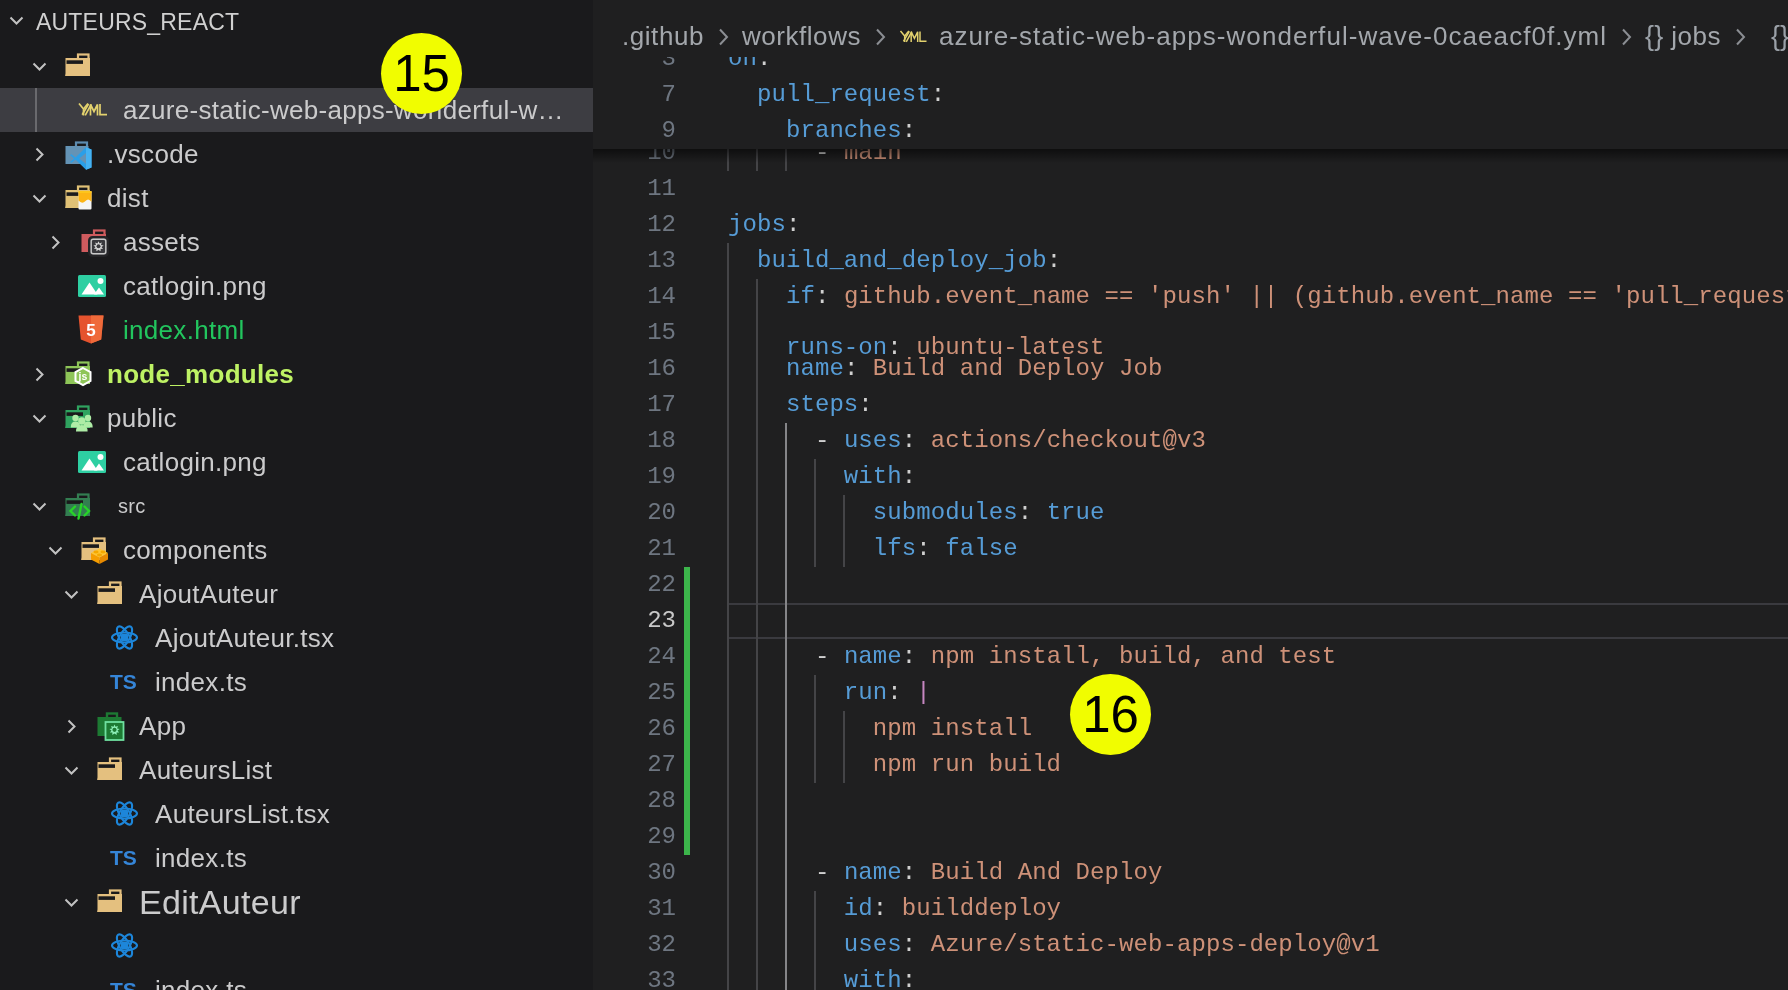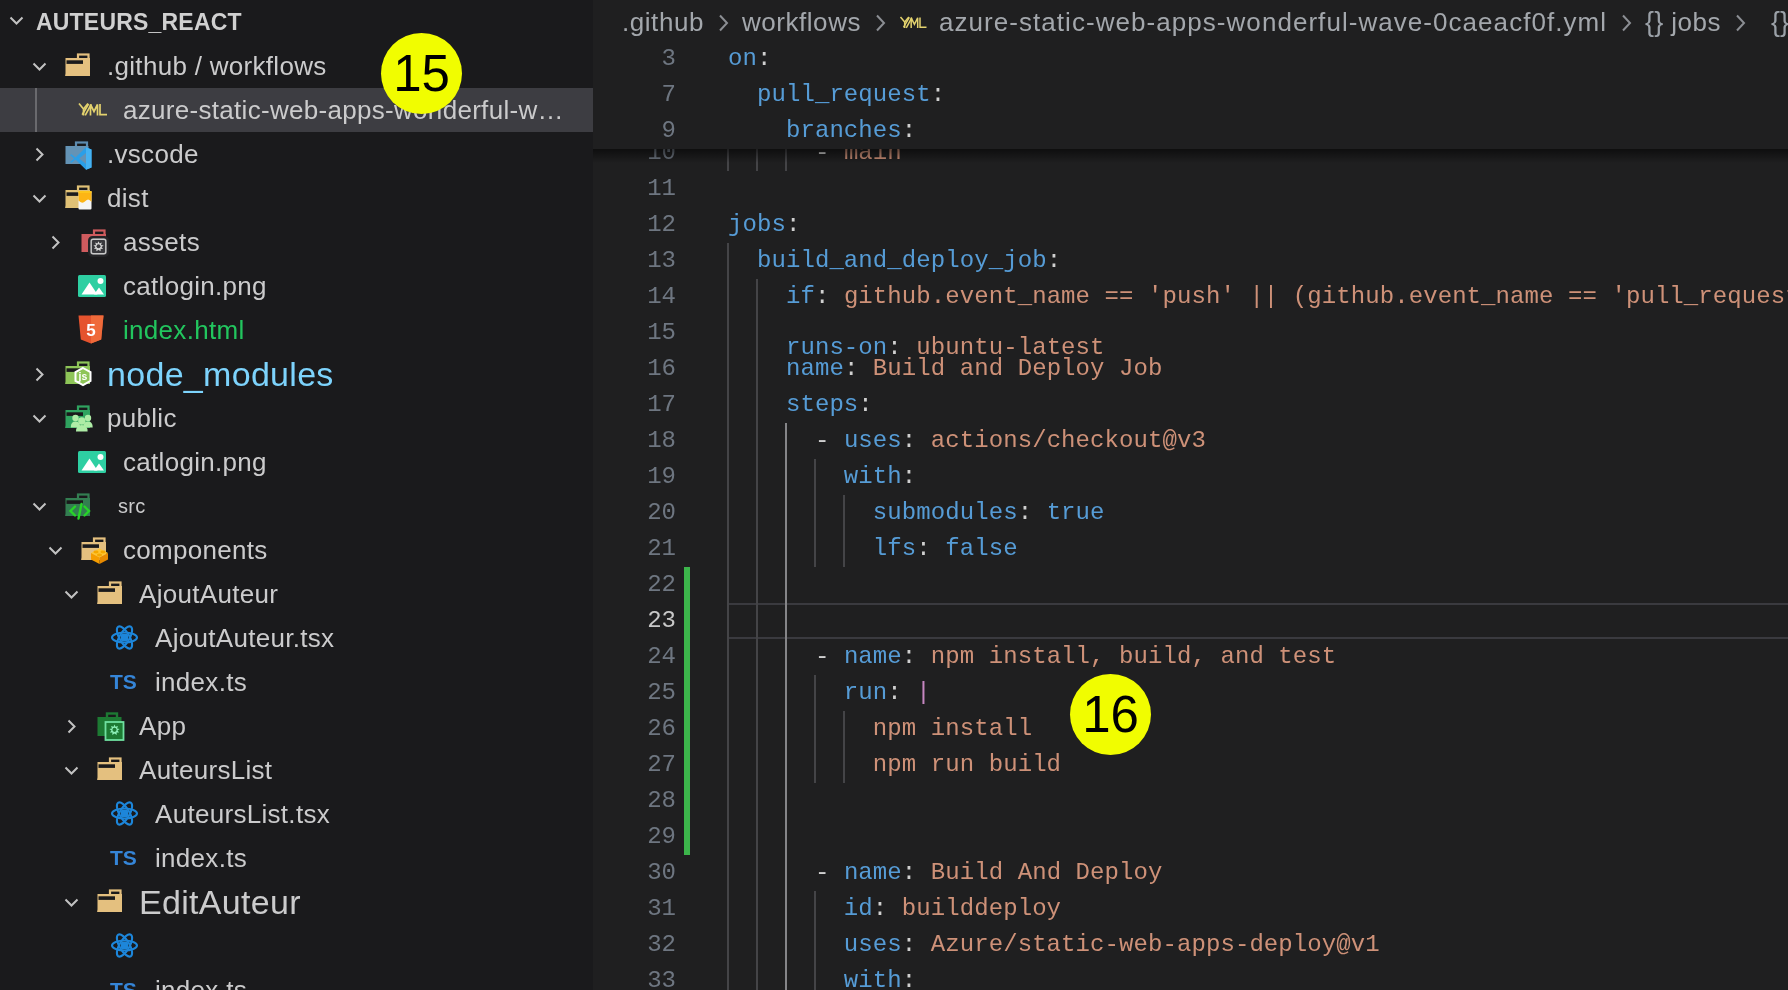--- a/index.html
+++ b/index.html
@@ -73,21 +73,21 @@
 <div style="position:absolute;left:593px;right:0;top:41px;height:108px;background:#1f1f20;z-index:5">
   <div class="ln" style="top:0;left:0">3</div>
       <div class="ct" style="top:0;left:135px"><i style="color:#569cd6">on</i><i style="color:#d0d0d0">:</i></div>
   <div class="ln" style="top:36px;left:0">7</div>
       <div class="ct" style="top:36px;left:135px">  <i style="color:#569cd6">pull_request</i><i style="color:#d0d0d0">:</i></div>
   <div class="ln" style="top:72px;left:0">9</div>
       <div class="ct" style="top:72px;left:135px">    <i style="color:#569cd6">branches</i><i style="color:#d0d0d0">:</i></div>
 </div>
 <div style="position:absolute;left:593px;right:0;top:149px;height:14px;background:linear-gradient(rgba(0,0,0,.55),rgba(0,0,0,0));z-index:5"></div>
 
-<div style="position:absolute;left:593px;right:0;top:2px;height:41px;display:flex;align-items:center;padding-left:29px;color:#a3a7ac;font-size:26px;letter-spacing:.55px;white-space:nowrap;overflow:hidden;z-index:6;background:#1f1f20">
+<div style="position:absolute;left:593px;right:0;top:16px;height:41px;display:flex;align-items:center;padding-left:29px;color:#a3a7ac;font-size:26px;letter-spacing:.55px;white-space:nowrap;overflow:hidden;z-index:6;background:#1f1f20">
  <span>.github</span>
       <svg width="38" height="20" viewBox="0 0 38 20" style="flex:none">
         <path d="M16 2.5 L23 10 L16 17.5" fill="none" stroke="#8b8e93" stroke-width="2"></path>
       </svg>
       <span>workflows</span>
       <svg width="38" height="20" viewBox="0 0 38 20" style="flex:none">
         <path d="M16 2.5 L23 10 L16 17.5" fill="none" stroke="#8b8e93" stroke-width="2"></path>
       </svg>
       <svg width="29" height="13" viewBox="0 0 30 14" style="flex:none;margin:0 11px 0 0">
         <g fill="none" stroke="#e3d26e" stroke-width="1.6">
@@ -106,31 +106,30 @@
       <span style="margin-left:8px">jobs</span>
       <svg width="38" height="20" viewBox="0 0 38 20" style="flex:none">
         <path d="M16 2.5 L23 10 L16 17.5" fill="none" stroke="#8b8e93" stroke-width="2"></path>
       </svg>
       <span class="sym" style="margin-left:12px">{}</span>
 </div>
 <div id="side">
       <div style="position:absolute;left:7px;top:11px;width:19px;height:19px"><svg width="19" height="19" viewBox="0 0 19 19">
           <path d="M3.5 6.5 L9.5 12.5 L15.5 6.5" fill="none" stroke="#c2c2c2" stroke-width="2"></path>
         </svg></div>
-      <div style="position:absolute;left:36px;top:0;height:44px;line-height:44px;font-size:23px;font-weight:bold;letter-spacing:.2px;color:#d0d0d0">AUTEURS_REACT</div>
+      <div style="position:absolute;left:36px;top:0;height:44px;line-height:44px;font-size:23px;font-weight:normal;letter-spacing:.2px;color:#d0d0d0">AUTEURS_REACT</div>
       <div style="position:absolute;left:30px;top:57px;width:19px;height:19px"><svg width="19" height="19" viewBox="0 0 19 19">
           <path d="M3.5 6.5 L9.5 12.5 L15.5 6.5" fill="none" stroke="#c2c2c2" stroke-width="2"></path>
         </svg></div>
       <div style="position:absolute;left:62px;top:50px;width:32px;height:32px"><svg width="32" height="32" viewBox="0 0 32 32">
           <rect x="16" y="4.5" width="10.5" height="6.5" fill="none" stroke="#e4c07f" stroke-width="2.2"></rect>
 <path d="M3.5 8 L28 8 L28 26 L3.5 26 Z" fill="#e4c07f"></path>
 <rect x="4.5" y="10.3" width="16.5" height="3.6" fill="#1a1a1c"></rect>
 <path d="M7 13.9 L27.9 13.9 L27.9 26 L3.2 26 Z" fill="#e4c07f"></path>
         </svg></div>
-      <div style="position:absolute;left:107px;top:44px;height:44px;line-height:44px;font-size:26px;letter-spacing:.3px;font-weight:normal;color:#cbcbcc;white-space:nowrap">.github / workflows</div>
       <div style="position:absolute;left:0;right:0;top:88px;height:44px;background:#3d3d42"></div>
       <div style="position:absolute;left:35px;width:1.5px;top:88px;height:44px;background:#6a6a6e"></div>
       <div style="position:absolute;left:78px;top:102px;width:30px;height:15px"><svg width="30" height="15" viewBox="0 0 30 14">
           <g fill="none" stroke="#e3d26e" stroke-width="1.7">
             <path d="M1 1 L5.5 6.5 L5.5 13"></path>
             <path d="M10 1 L5.5 6.5"></path>
             <path d="M4.2 12.2 L10.5 1.5 M7.2 12.8 L13.2 1.8"></path>
             <path d="M12.5 13 L12.5 2 L16 9 L19.5 2 L19.5 13"></path>
             <path d="M22 1.5 L22 12.2 L29 12.2"></path>
           </g>
@@ -199,21 +198,21 @@
       <div style="position:absolute;left:62px;top:358px;width:32px;height:32px"><svg width="32" height="32" viewBox="0 0 32 32">
           <rect x="16" y="4.5" width="10.5" height="6.5" fill="none" stroke="#8ec558" stroke-width="2.2"></rect>
 <path d="M3.5 8 L28 8 L28 26 L3.5 26 Z" fill="#8ec558"></path>
 <rect x="4.5" y="10.3" width="16.5" height="3.6" fill="#1a1a1c"></rect>
 <path d="M7 13.9 L27.9 13.9 L27.9 26 L3.2 26 Z" fill="#8ec558"></path>
           <g>
             <path d="M21 10 L28.5 14.2 L28.5 22.8 L21 27 L13.5 22.8 L13.5 14.2 Z" fill="#8ec558" stroke="#ffffff" stroke-width="2"></path>
 <text x="21" y="22.2" font-family="Liberation Sans" font-size="10.5" font-weight="bold" fill="#ffffff" text-anchor="middle">js</text>
           </g>
         </svg></div>
-      <div style="position:absolute;left:107px;top:352px;height:44px;line-height:44px;font-size:34px;letter-spacing:.3px;font-weight:normal;color:#7dd3fc;white-space:nowrap">node_modules</div>
+      <div style="position:absolute;left:107px;top:352px;height:44px;line-height:44px;font-size:26px;letter-spacing:.3px;font-weight:bold;color:#bef264;white-space:nowrap">node_modules</div>
       <div style="position:absolute;left:30px;top:409px;width:19px;height:19px"><svg width="19" height="19" viewBox="0 0 19 19">
           <path d="M3.5 6.5 L9.5 12.5 L15.5 6.5" fill="none" stroke="#c2c2c2" stroke-width="2"></path>
         </svg></div>
       <div style="position:absolute;left:62px;top:402px;width:32px;height:32px"><svg width="32" height="32" viewBox="0 0 32 32">
           <rect x="16" y="4.5" width="10.5" height="6.5" fill="none" stroke="#2fa35f" stroke-width="2.2"></rect>
 <path d="M3.5 8 L28 8 L28 26 L3.5 26 Z" fill="#2fa35f"></path>
 <rect x="4.5" y="10.3" width="16.5" height="3.6" fill="#1a1a1c"></rect>
 <path d="M7 13.9 L27.9 13.9 L27.9 26 L3.2 26 Z" fill="#2fa35f"></path>
           <g fill="#aeeca6">
 <circle cx="13.5" cy="16" r="3.2"></circle>

